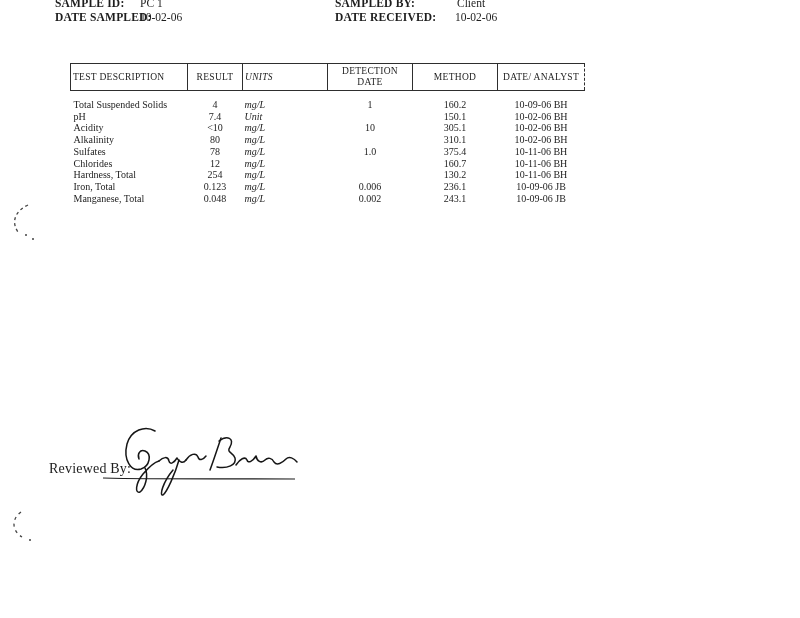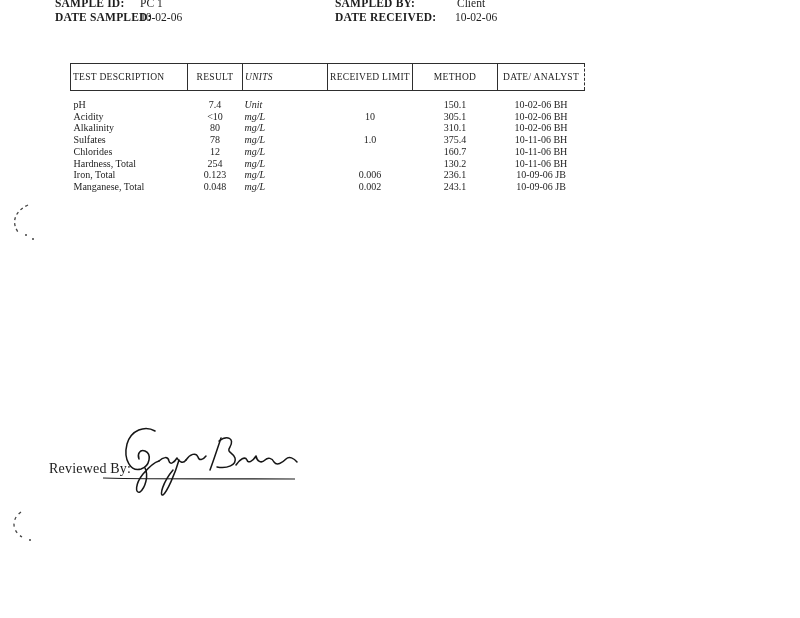--- a/index.html
+++ b/index.html
@@ -58,26 +58,34 @@
   <div class="hdr-item hdr-label" style="left:335px;top:11px;">DATE RECEIVED:</div>
   <div class="hdr-item hdr-value" style="left:455px;top:11px;">10-02-06</div>
 
   <div class="tablewrap">
     <table>
       <thead>
           <tr>
             <th class="col-test">TEST DESCRIPTION</th>
             <th class="col-result">RESULT</th>
             <th class="col-units">UNITS</th>
-            <th class="col-detection_limit">RECEIVED LIMIT</th>
+            <th class="col-detection_limit">DETECTION DATE</th>
             <th class="col-method">METHOD</th>
             <th class="col-date_analyst">DATE/ ANALYST</th>
           </tr>
         </thead>
       <tbody>
+          <tr>
+            <td class="col-test">Total Suspended Solids</td>
+            <td class="col-result">4</td>
+            <td class="col-units">mg/L</td>
+            <td class="col-detection_limit">1</td>
+            <td class="col-method">160.2</td>
+            <td class="col-date_analyst">10-09-06 BH</td>
+          </tr>
           <tr>
             <td class="col-test">pH</td>
             <td class="col-result">7.4</td>
             <td class="col-units">Unit</td>
             <td class="col-detection_limit"></td>
             <td class="col-method">150.1</td>
             <td class="col-date_analyst">10-02-06 BH</td>
           </tr>
           <tr>
             <td class="col-test">Acidity</td>

